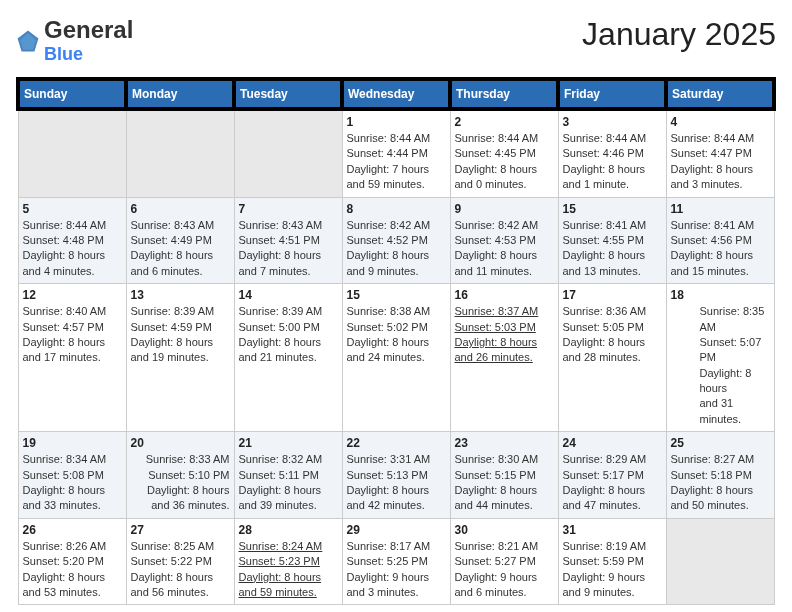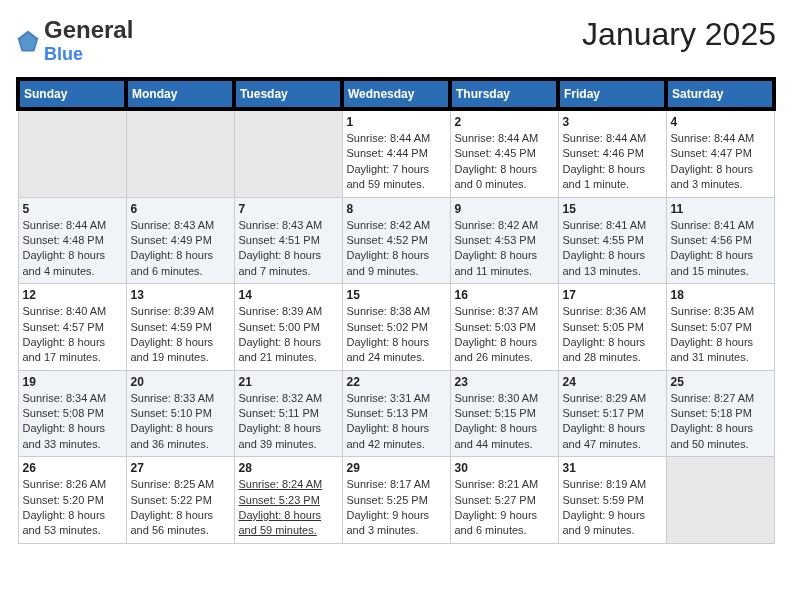--- a/index.html
+++ b/index.html
@@ -231,51 +231,51 @@
         </td>
         <td>
           <div class="day-number">15</div>
           <div class="day-info" style="white-space: pre-line;">Sunrise: 8:38 AM
 Sunset: 5:02 PM
 Daylight: 8 hours
 and 24 minutes.</div>
         </td>
         <td>
           <div class="day-number">16</div>
-          <div class="day-info" style="white-space: pre-line;">Sunrise: 8:37 AM
+          <div class="day-info" style="white-space: pre-line; text-decoration: underline;">Sunrise: 8:37 AM
 Sunset: 5:03 PM
 Daylight: 8 hours
 and 26 minutes.</div>
         </td>
         <td>
           <div class="day-number">17</div>
           <div class="day-info" style="white-space: pre-line;">Sunrise: 8:36 AM
 Sunset: 5:05 PM
 Daylight: 8 hours
 and 28 minutes.</div>
         </td>
         <td>
           <div class="day-number">18</div>
-          <div class="day-info" style="white-space: pre-line;">Sunrise: 8:35 AM
+          <div class="day-info" style="white-space: pre-line; margin-left: 29px;">Sunrise: 8:35 AM
 Sunset: 5:07 PM
 Daylight: 8 hours
 and 31 minutes.</div>
         </td>
       </tr>
       <tr>
         <td>
           <div class="day-number">19</div>
           <div class="day-info" style="white-space: pre-line;">Sunrise: 8:34 AM
 Sunset: 5:08 PM
 Daylight: 8 hours
 and 33 minutes.</div>
         </td>
         <td>
           <div class="day-number">20</div>
-          <div class="day-info" style="white-space: pre-line;">Sunrise: 8:33 AM
+          <div class="day-info" style="white-space: pre-line; text-align: right;">Sunrise: 8:33 AM
 Sunset: 5:10 PM
 Daylight: 8 hours
 and 36 minutes.</div>
         </td>
         <td>
           <div class="day-number">21</div>
           <div class="day-info" style="white-space: pre-line;">Sunrise: 8:32 AM
 Sunset: 5:11 PM
 Daylight: 8 hours
 and 39 minutes.</div>

